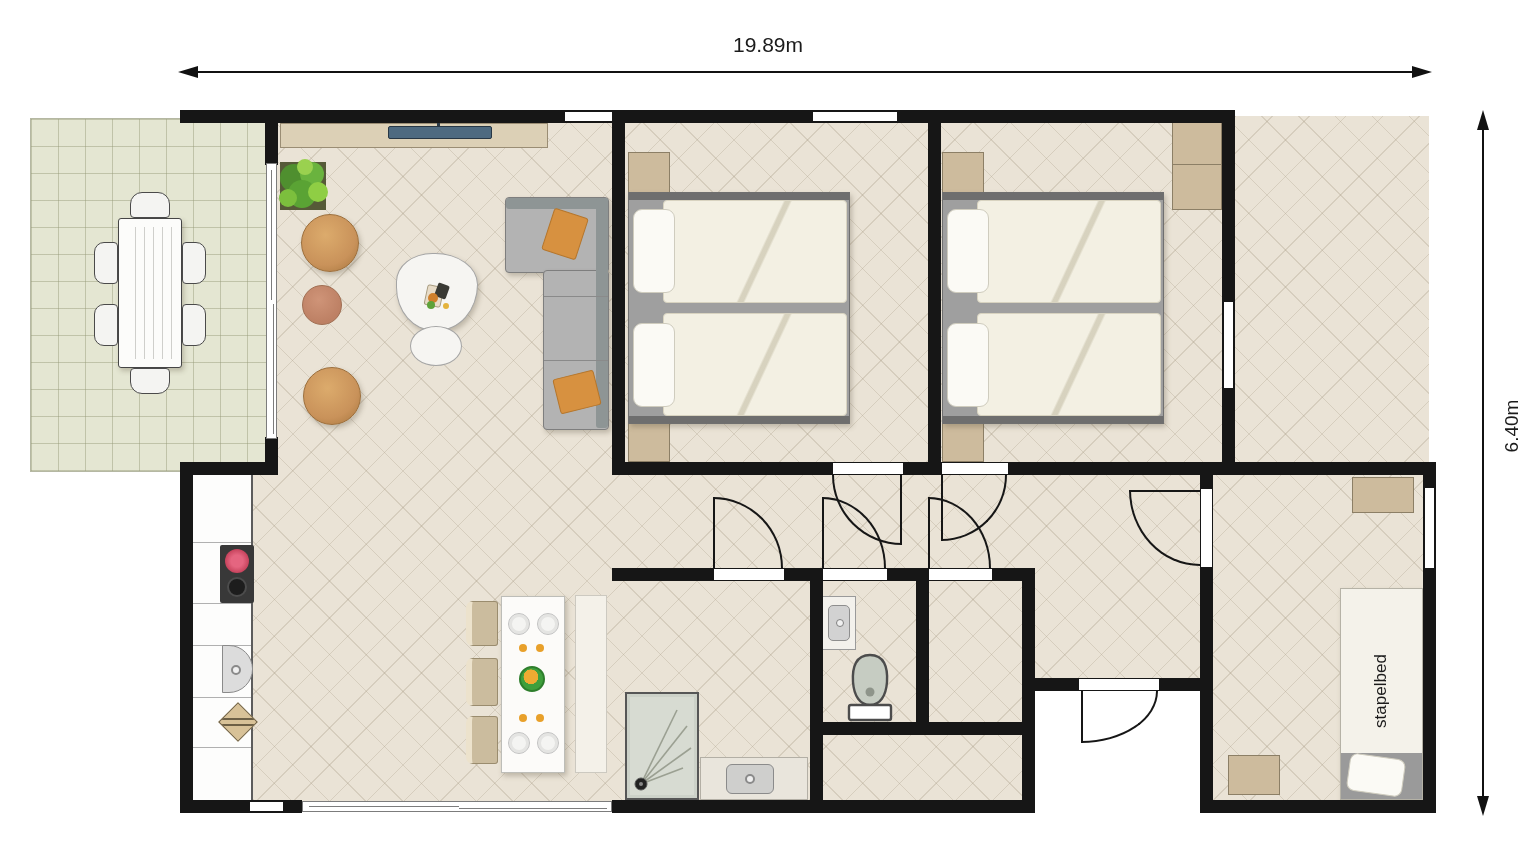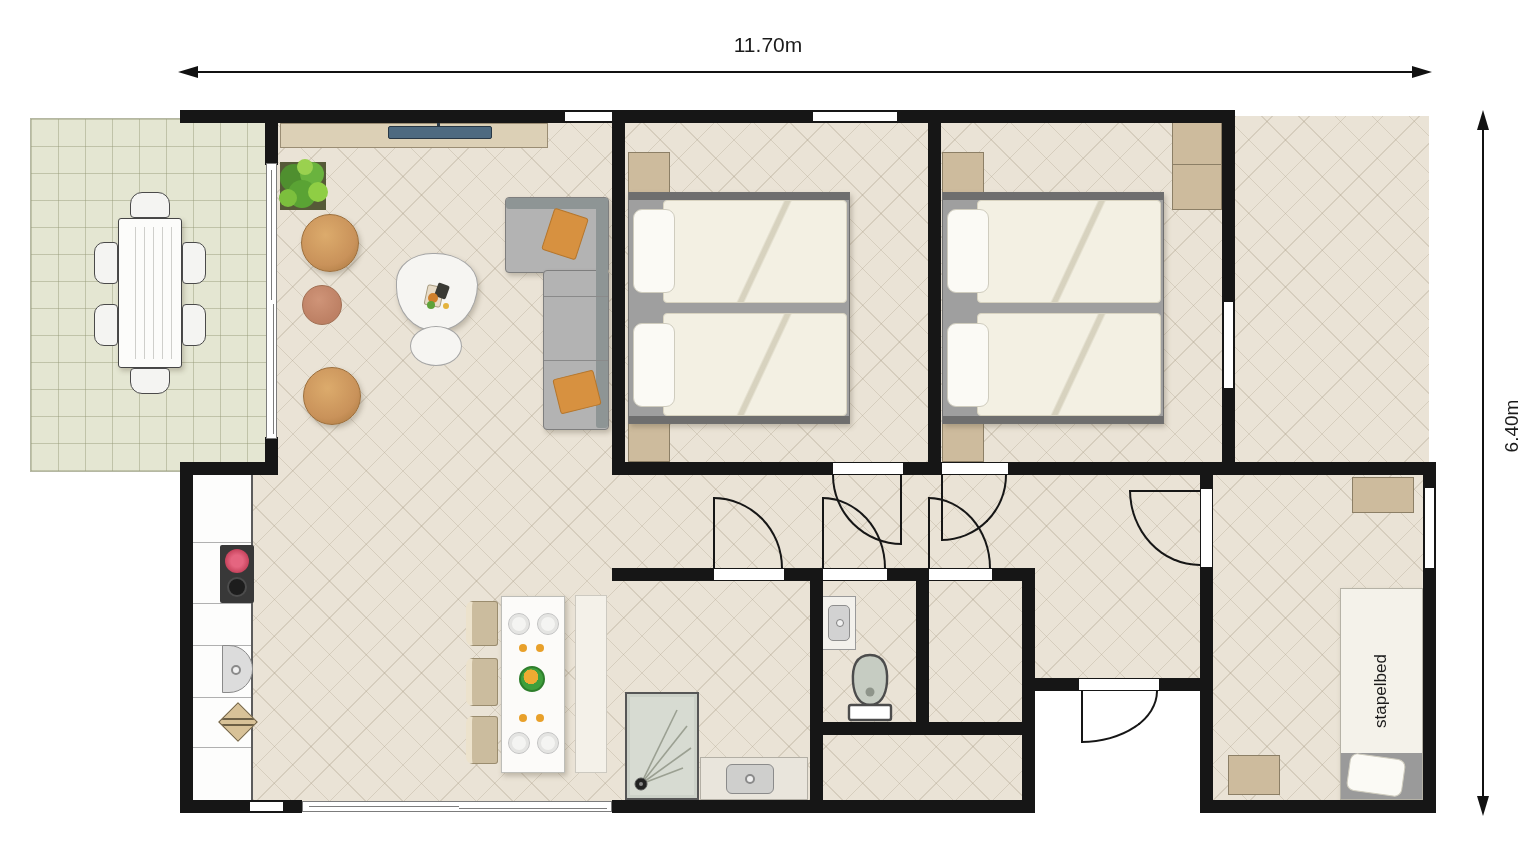--- a/index.html
+++ b/index.html
@@ -243,21 +243,21 @@
   <div class="abs fan" style="left:822px;top:497px;width:64px;height:71px;border-left:2.5px solid #161616;border-top:2.5px solid #161616;border-right:2.5px solid #161616;border-top-right-radius:100% 100%;"></div>
   <div class="abs fan" style="left:928px;top:497px;width:63px;height:71px;border-left:2.5px solid #161616;border-top:2.5px solid #161616;border-right:2.5px solid #161616;border-top-right-radius:100% 100%;"></div>
   <div class="abs fan" style="left:1129px;top:490px;width:71px;height:76px;border-top:2.5px solid #161616;border-left:2.5px solid #161616;border-bottom:2.5px solid #161616;border-bottom-left-radius:100% 100%;"></div>
   <div class="abs fan" style="left:1081px;top:691px;width:77px;height:52px;border-left:2.5px solid #161616;border-bottom:2.5px solid #161616;border-right:2.5px solid #161616;border-bottom-right-radius:100% 100%;"></div>
 
   <svg class="abs" style="left:176px;top:62px;z-index:6;" width="1258" height="20" viewBox="0 0 1258 20">
     <line x1="12" y1="10" x2="1246" y2="10" stroke="#111" stroke-width="2"></line>
     <polygon points="2,10 22,4 22,16" fill="#111"></polygon>
     <polygon points="1256,10 1236,4 1236,16" fill="#111"></polygon>
   </svg>
-  <div class="abs lbl" style="left:688px;top:33px;width:160px;text-align:center;font-size:21px;">11.70m</div>
+  <div class="abs lbl" style="left:688px;top:33px;width:160px;text-align:center;font-size:21px;">19.89m</div>
 
   <svg class="abs" style="left:1473px;top:108px;z-index:6;" width="20" height="710" viewBox="0 0 20 710">
     <line x1="10" y1="12" x2="10" y2="698" stroke="#111" stroke-width="2"></line>
     <polygon points="10,2 4,22 16,22" fill="#111"></polygon>
     <polygon points="10,708 4,688 16,688" fill="#111"></polygon>
   </svg>
   <div class="abs lbl" style="left:1472px;top:415px;width:80px;text-align:center;font-size:19px;transform:rotate(-90deg);">6.40m</div>
 
 </div>
 

